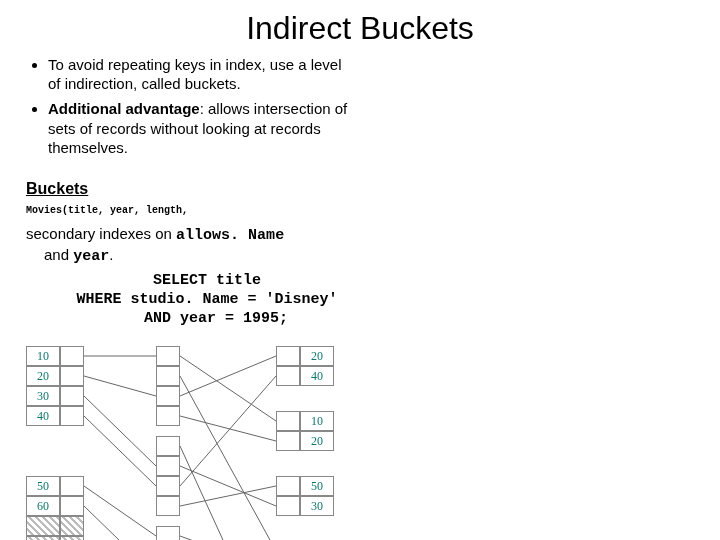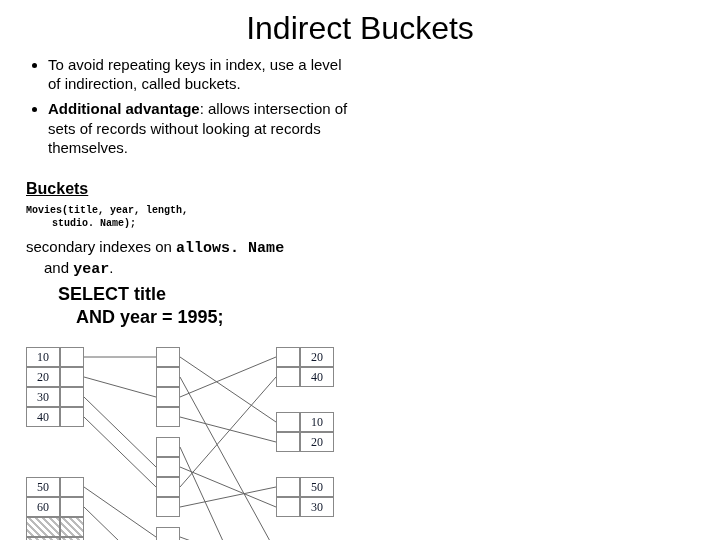--- a/index.html
+++ b/index.html
@@ -30,34 +30,34 @@
     line-height: 1.28;
   }
   ul.bullets { list-style: disc; padding-left: 22px; margin-bottom: 22px; }
   ul.bullets li { margin-bottom: 6px; }
   .bold { font-weight: bold; }
   .example-h { font-weight: bold; text-decoration: underline; margin-bottom: 6px; font-size: 16px; }
   .code { font-family: "Courier New", monospace; font-weight: bold; font-size: 10px; margin-bottom: 6px; padding-left: 0; }
   .code .indent { padding-left: 26px; display:block; }
   .secondary { font-size: 15px; margin-bottom: 4px; }
   .secondary .mono { font-family: "Courier New", monospace; font-weight: bold; }
-  .sql { font-family: Liberation Sans, sans-serif; font-weight: bold; font-size: 18px; padding-left: 32px; }
+  .sql { font-family: Liberation Mono, monospace; font-weight: bold; font-size: 15px; padding-left: 32px; text-align: center; }
   .sql .row { display:block; }
   .sql .in2 { padding-left: 18px; }
   .right {
     position: relative;
     width: 330px;
     height: 420px;
   }
   .cell {
     position: absolute;
     width: 34px; height: 20px;
     border: 1px solid #888;
     font-size: 12px;
-    color: #0f172a;
+    color: #0f766e;
     display:flex; align-items:center; justify-content:center;
     font-family: "Times New Roman", serif;
     background:#fff;
   }
   .ptr {
     position: absolute;
     width: 24px; height: 20px;
     border: 1px solid #888;
     background:#fff;
   }
@@ -74,28 +74,28 @@
 
 <div class="content">
   <div class="left">
     <ul class="bullets">
       <li><span>To avoid repeating keys in index, use a level of indirection, called buckets.</span></li>
       <li><span class="bold">Additional advantage</span><span>: allows intersection of sets of records without looking at records themselves.</span></li>
     </ul>
     <div class="example-h">Buckets</div>
     <div class="code">
       <span>Movies(title, year, length,</span>
-      <span class="indent">studio. Name);</span>
     </div>
     <div class="secondary">
       <span>secondary indexes on </span><span class="mono">allows. Name</span><br>
       <span style="padding-left:18px"> and </span><span class="mono">year</span><span>.</span>
     </div>
     <div class="sql">
       <span class="row">SELECT title</span>
+      <span class="row">WHERE studio. Name = 'Disney'</span>
       <span class="row in2">AND year = 1995;</span>
     </div>
   </div>
 
   <div class="right">
 
     <div class="cell" style="left:0;top:10px">10</div>
       <div class="ptr" style="left:34px;top:10px"></div>
     <div class="cell" style="left:0;top:30px">20</div>
       <div class="ptr" style="left:34px;top:30px"></div>

